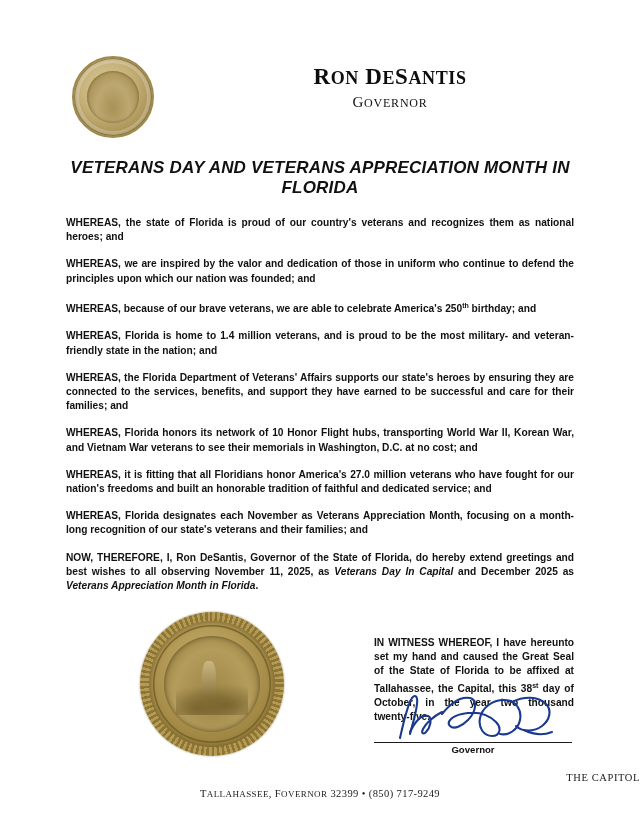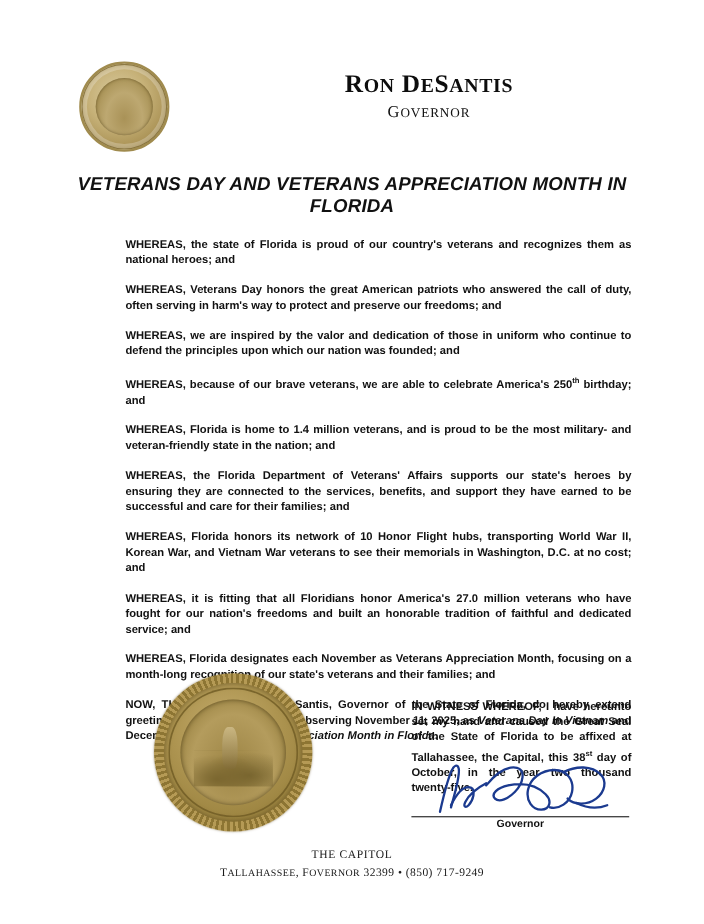--- a/index.html
+++ b/index.html
@@ -97,21 +97,20 @@
     letter-spacing: 0.2px;
     margin: 0 0 18px 0;
   }
   .para {
     font-size: 10.2px;
     line-height: 14.2px;
     text-align: justify;
     margin-bottom: 13px;
     font-weight: bold;
     color: #111;
-    margin-left: 48px;
   }
   .para sup {
     font-size: 7px;
     vertical-align: super;
   }
   .para.final {
     margin-bottom: 10px;
   }
   .ital {
     font-style: italic;
@@ -226,20 +225,21 @@
     left: 0;
     top: 772px;
     width: 640px;
     text-align: center;
   }
   .footer .cap {
     font-family: "Liberation Serif", serif;
     font-size: 10.5px;
     letter-spacing: 0.6px;
     color: #1a1a1a;
+    text-align: right;
   }
   .footer .addr {
     font-family: "Liberation Serif", serif;
     font-size: 10.5px;
     letter-spacing: 0.4px;
     margin-top: 5px;
     color: #1a1a1a;
   }
 </style>
 </head>
@@ -254,30 +254,29 @@
     <div class="title-block">
       <div class="gov-name"><span style="font-size:23px">R</span><span style="font-size:18px">ON</span><span style="font-size:23px"> </span><span style="font-size:23px">D</span><span style="font-size:18px">E</span><span style="font-size:23px">S</span><span style="font-size:18px">ANTIS</span></div>
       <div class="gov-sub"><span style="font-size:15px">G</span><span style="font-size:12px">OVERNOR</span></div>
     </div>
   </div>
 
   <div class="body-wrap">
     <div class="doc-title">VETERANS DAY AND VETERANS APPRECIATION MONTH IN FLORIDA</div>
 
     <div class="para">WHEREAS, the state of Florida is proud of our country's veterans and recognizes them as national heroes; and</div>
-    <div class="para">WHEREAS, Veterans Day honors the great American patriots who answered the call of duty, often serving in harm's way to protect and preserve our freedoms; and</div>
     <div class="para">WHEREAS, we are inspired by the valor and dedication of those in uniform who continue to defend the principles upon which our nation was founded; and</div>
     <div class="para">WHEREAS, because of our brave veterans, we are able to celebrate America's 250<sup>th</sup> birthday; and</div>
     <div class="para">WHEREAS, Florida is home to 1.4 million veterans, and is proud to be the most military- and veteran-friendly state in the nation; and</div>
     <div class="para">WHEREAS, the Florida Department of Veterans' Affairs supports our state's heroes by ensuring they are connected to the services, benefits, and support they have earned to be successful and care for their families; and</div>
     <div class="para">WHEREAS, Florida honors its network of 10 Honor Flight hubs, transporting World War II, Korean War, and Vietnam War veterans to see their memorials in Washington, D.C. at no cost; and</div>
     <div class="para">WHEREAS, it is fitting that all Floridians honor America's 27.0 million veterans who have fought for our nation's freedoms and built an honorable tradition of faithful and dedicated service; and</div>
     <div class="para">WHEREAS, Florida designates each November as Veterans Appreciation Month, focusing on a month-long recognition of our state's veterans and their families; and</div>
 
-    <div class="para final"><span>NOW, THEREFORE, I, Ron DeSantis, Governor of the State of Florida, do hereby extend greetings and best wishes to all observing November 11, 2025, as </span><span class="ital">Veterans Day In Vietnam</span><span> and December 2025 as </span><span class="ital">Veterans Appreciation Month in Florida</span><span>.</span></div>
+    <div class="para final"><span>NOW, THEREFORE, I, Ron DeSantis, Governor of the State of Florida, do hereby extend greetings and best wishes to all observing November 11, 2025, as </span><span class="ital">Veterans Day In Capital</span><span> and December 2025 as </span><span class="ital">Veterans Appreciation Month in Florida</span><span>.</span></div>
   </div>
 
   <div class="big-seal">
     <div class="outer"></div>
     <div class="mid"></div>
     <div class="ringband"></div>
     <div class="inner"></div>
   </div>
 
   <div class="closing"><span>IN WITNESS WHEREOF, I have hereunto set my hand and caused the Great Seal of the State of Florida to be affixed at Tallahassee, the Capital, this 38</span><sup>st</sup><span> day of October, in the year two thousand twenty-five.</span></div>

